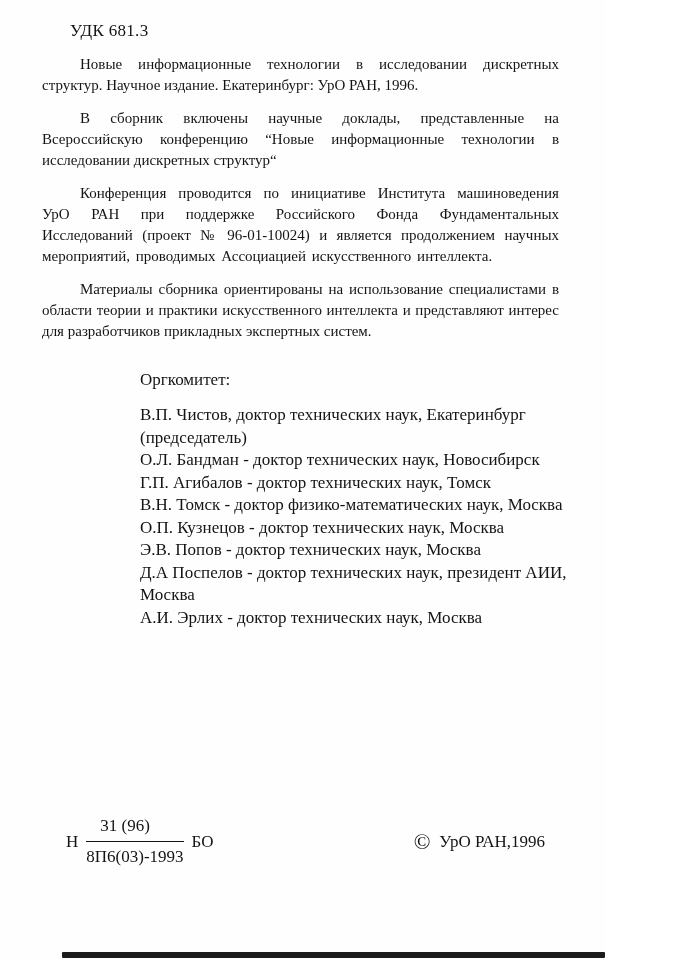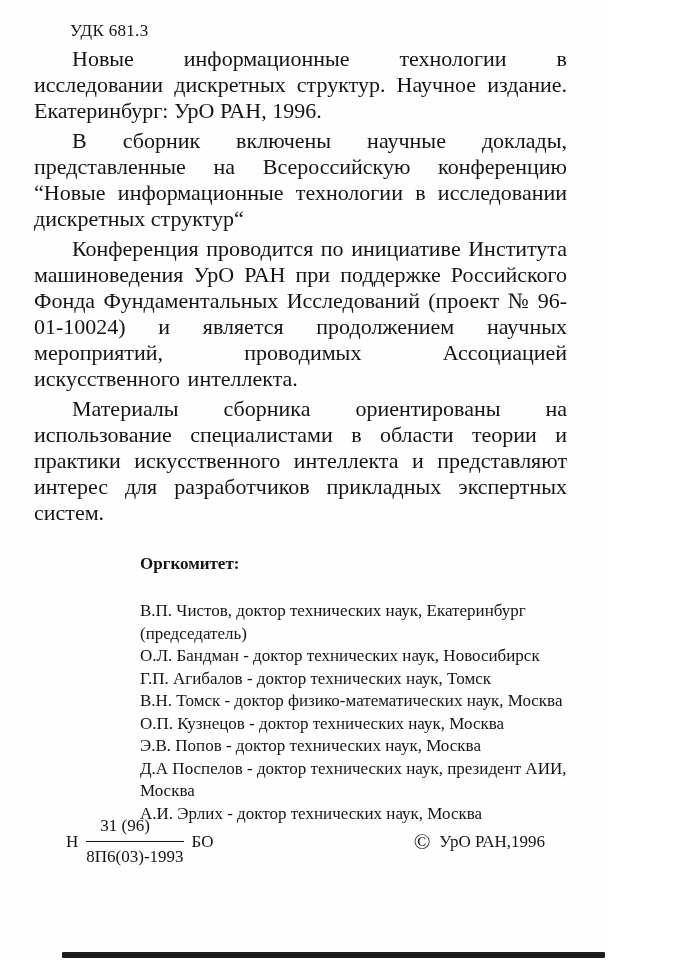--- a/index.html
+++ b/index.html
@@ -19,36 +19,36 @@
     overflow: hidden;
     background: #fefefe;
   }
   .udk {
     margin-left: 40px;
     font-size: 17px;
     line-height: 22px;
     letter-spacing: 0.3px;
   }
   .para {
-    margin: 4px;
-    font-size: 22px;
-    line-height: 26px;
+    margin: 12px;
+    font-size: 15px;
+    line-height: 21px;
     text-indent: 38px;
   }
   .just { text-align: justify; }
   .wide { word-spacing: 2px; }
   .committee {
     margin-top: 26px;
     margin-left: 110px;
     font-size: 17px;
   }
   .committee-heading {
-    font-weight: bold;
+    font-weight: normal;
     line-height: 24px;
-    margin-bottom: 24px;
+    margin-bottom: 12px;
   }
   .member { line-height: 22.5px; }
   .footer {
     position: absolute;
     left: 0;
     right: 0;
     top: 816px;
     padding: 0 60px 0 66px;
     display: flex;
     justify-content: space-between;

